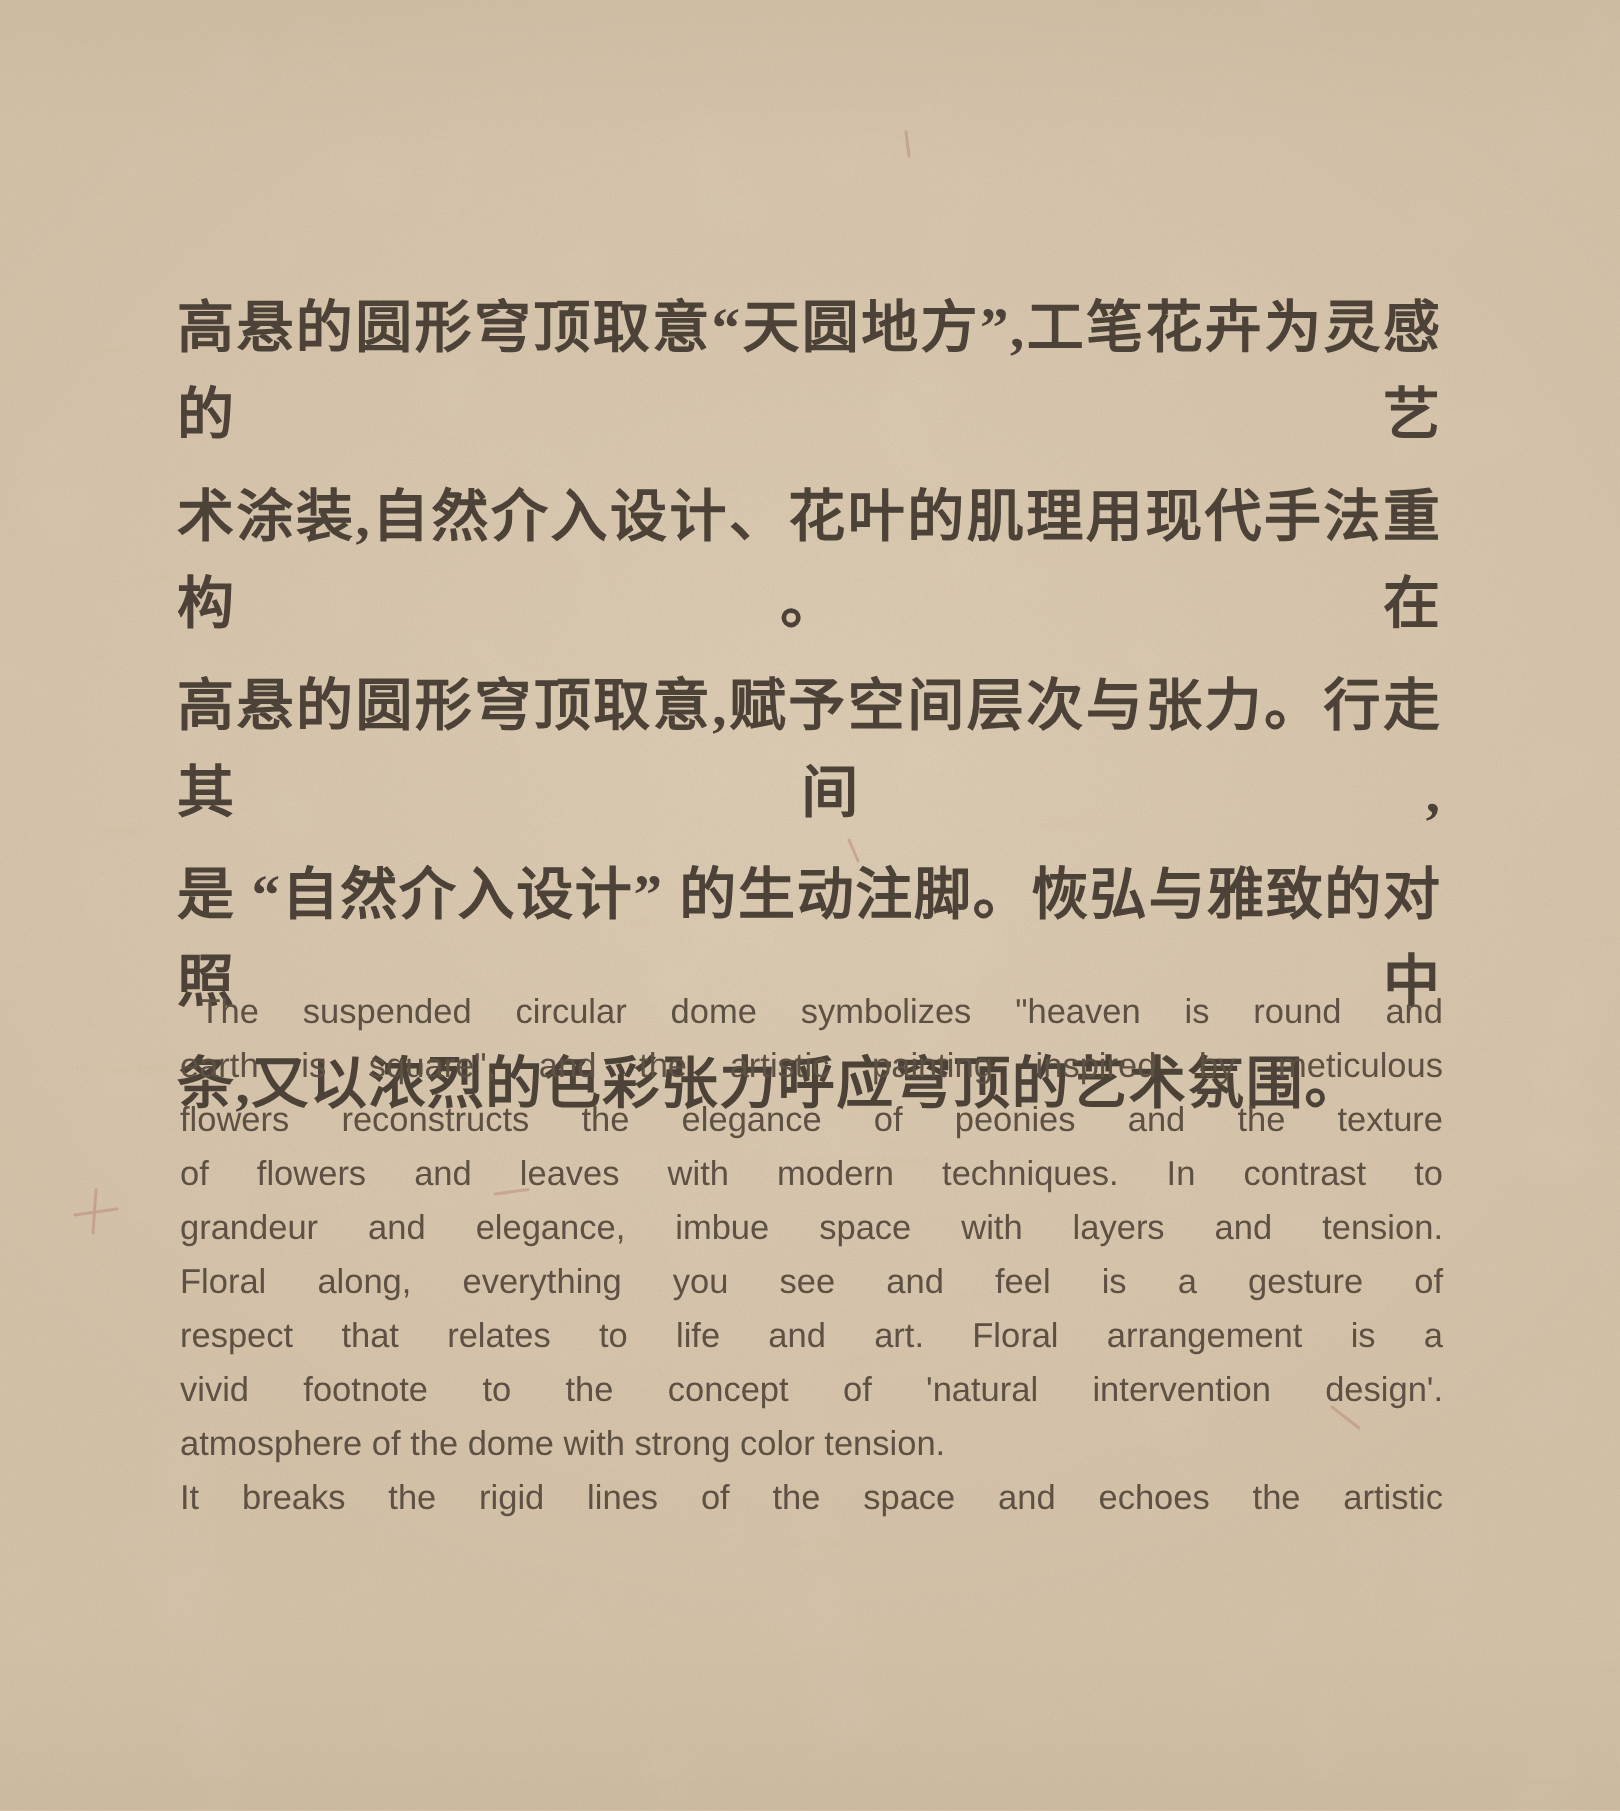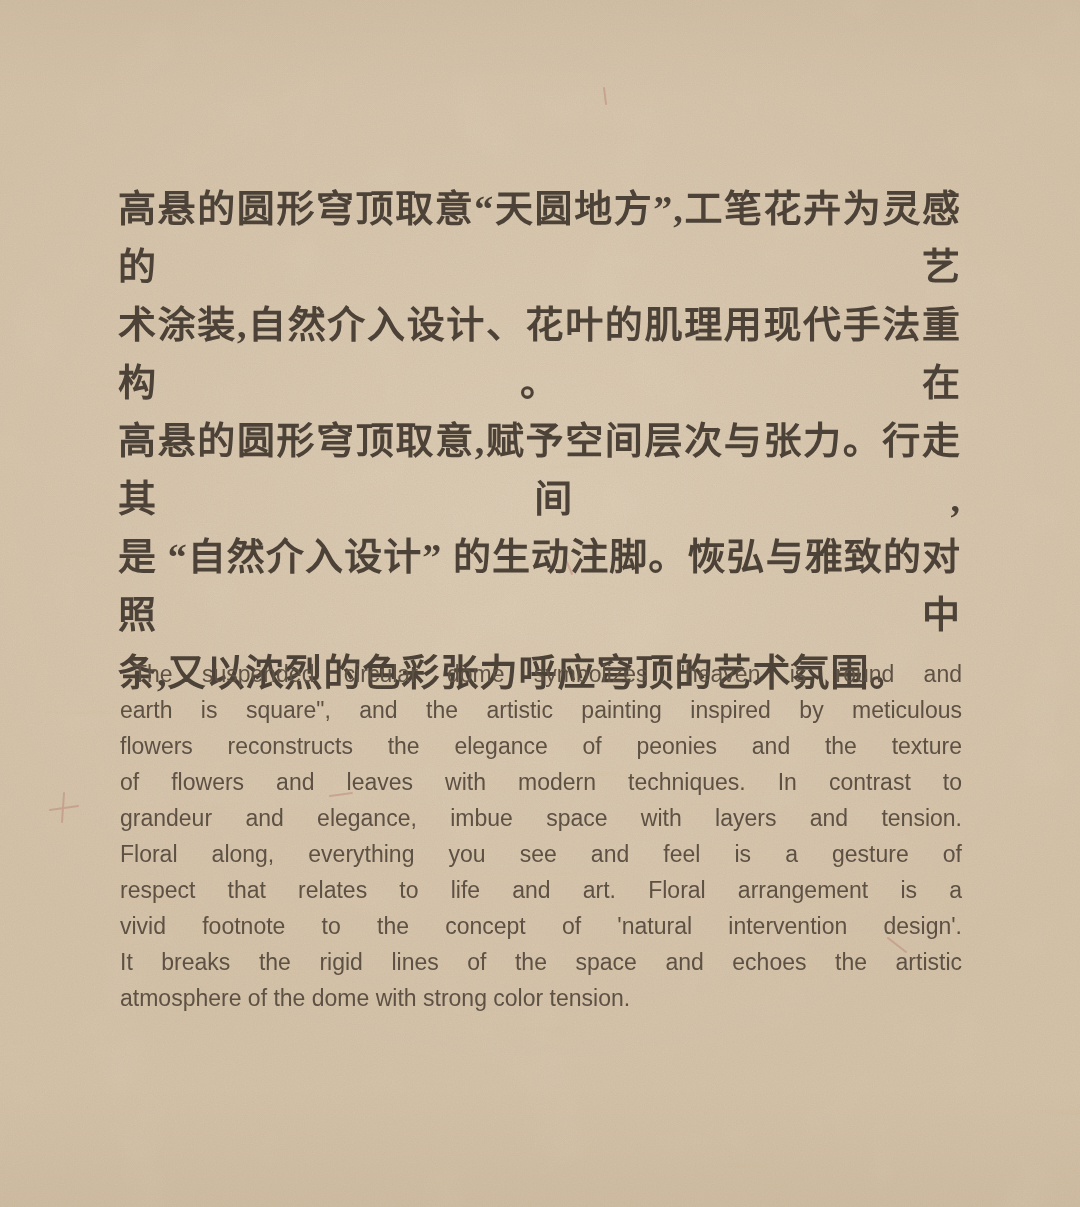--- a/index.html
+++ b/index.html
@@ -25,20 +25,21 @@
     position:absolute;left:118px;top:180px;width:843px;
     font-family:"Liberation Serif","DejaVu Serif",serif;
     font-size:38px;line-height:58px;font-weight:600;
     letter-spacing:1px;
     color:var(--cn-ink);
   }
   .cn-line{
     text-align:justify;
     text-align-last:justify;
     text-justify:inter-character;
+    margin-top:10px;
   }
   .cn-line.no-stretch{
     text-align-last:left;
   }
   .en{
     position:absolute;left:120px;top:656px;width:842px;
     font-family:Liberation Sans, sans-serif;
     font-size:23px;line-height:36px;
     color:var(--en-ink);
   }
@@ -92,17 +93,17 @@
 
   <div class="en" lang="en">
     <div class="en-line first">The suspended circular dome symbolizes "heaven is round and</div>
     <div class="en-line">earth is square", and the artistic painting inspired by meticulous</div>
     <div class="en-line">flowers reconstructs the elegance of peonies and the texture</div>
     <div class="en-line">of flowers and leaves with modern techniques. In contrast to</div>
     <div class="en-line">grandeur and elegance, imbue space with layers and tension.</div>
     <div class="en-line">Floral along, everything you see and feel is a gesture of</div>
     <div class="en-line">respect that relates to life and art. Floral arrangement is a</div>
     <div class="en-line">vivid footnote to the concept of 'natural intervention design'.</div>
+    <div class="en-line no-stretch">atmosphere of the dome with strong color tension.</div>
     <div class="en-line">It breaks the rigid lines of the space and echoes the artistic</div>
-    <div class="en-line no-stretch">atmosphere of the dome with strong color tension.</div>
   </div>
 
 </div>
 
 </body></html>

